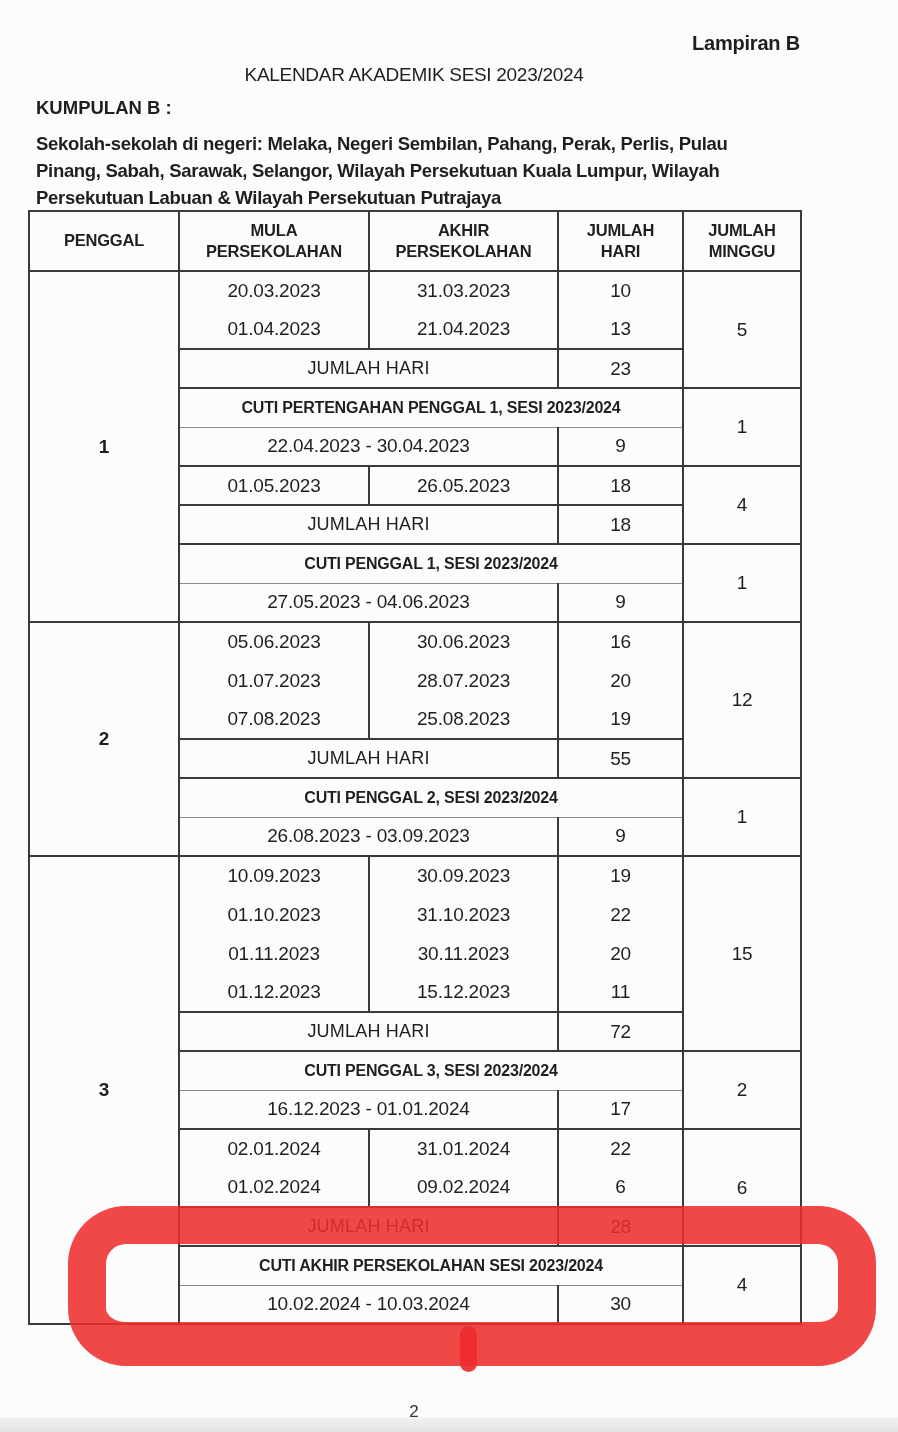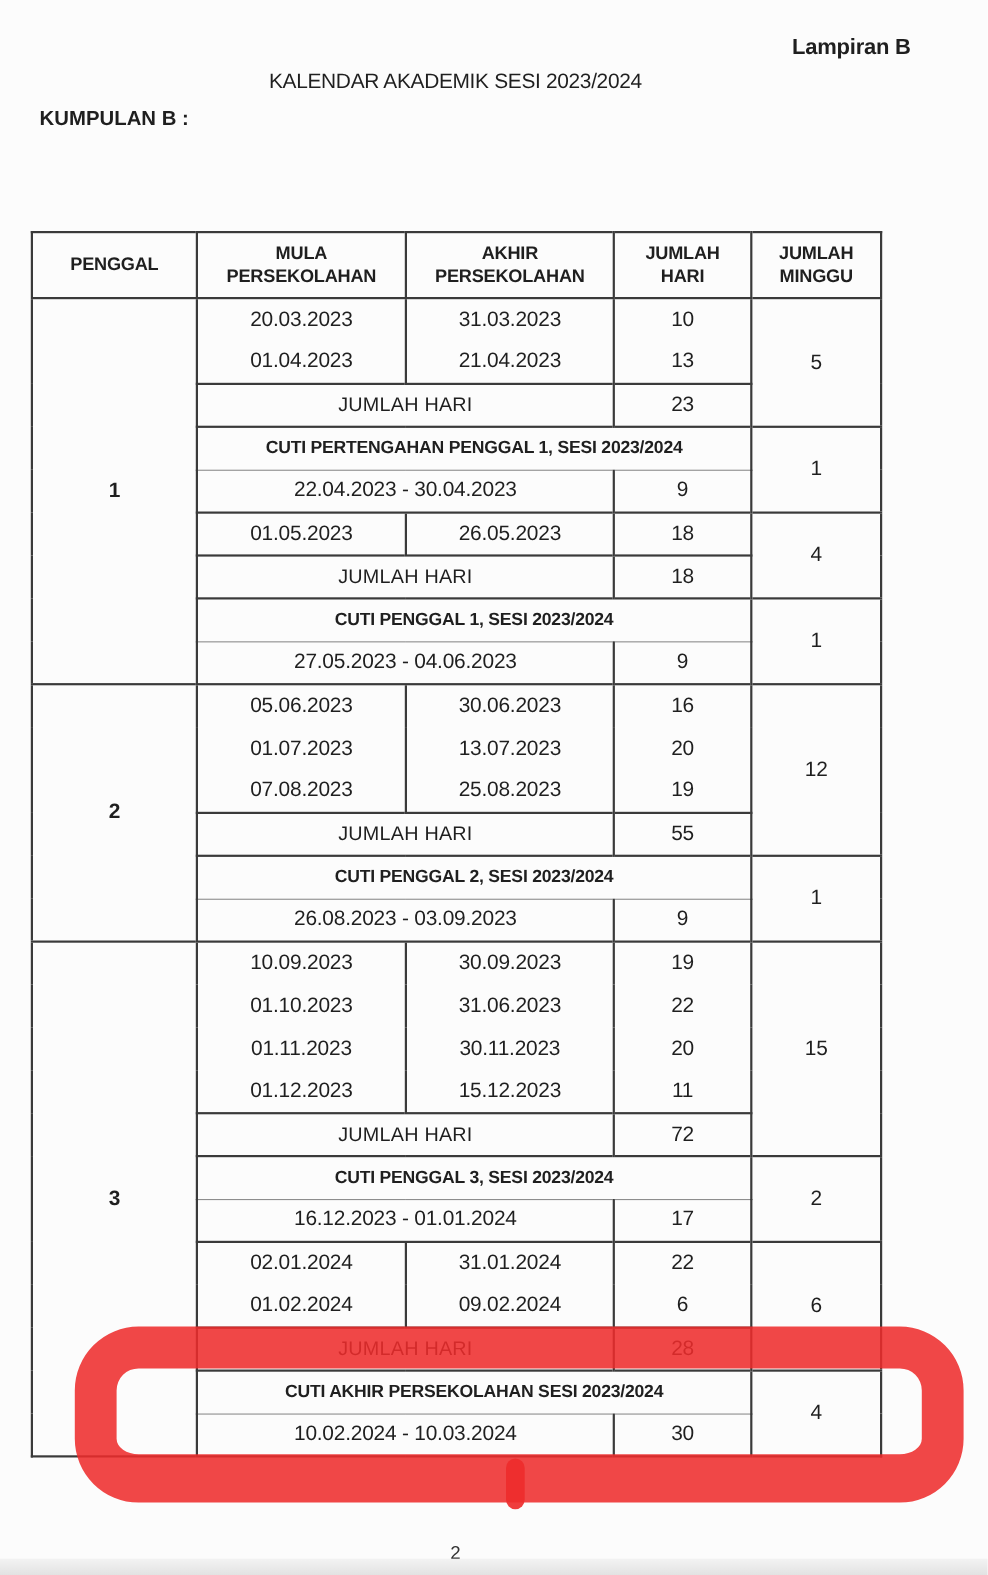--- a/index.html
+++ b/index.html
@@ -7,21 +7,21 @@
     --hl:rgba(238,44,44,0.87);
     --hl-solid:#ee2c2c;
   }
   html,body{margin:0;padding:0;background:#ffffff;}
   .page{
     position:relative;width:898px;height:1432px;background:#fcfcfc;
     font-family:"Liberation Sans","DejaVu Sans",sans-serif;color:#1f1f1f;
     overflow:hidden;
   }
   .lampiran{position:absolute;top:32px;left:0;width:800px;text-align:right;
-    font-weight:700;font-size:20px;letter-spacing:-0.2px;padding-left:28px;}
+    font-weight:700;font-size:20px;letter-spacing:-0.2px;}
   .title{position:absolute;top:64px;left:28px;width:772px;text-align:center;
     font-weight:400;font-size:19px;letter-spacing:-0.3px;}
   .kumpulan{position:absolute;top:97px;left:36px;font-weight:700;font-size:18.5px;}
   .desc{position:absolute;top:130px;left:36px;width:840px;font-weight:700;
     font-size:18.5px;line-height:27px;letter-spacing:-0.3px;}
 
   table.cal{
     position:absolute;left:28px;top:210px;width:772px;
     border-collapse:collapse;table-layout:fixed;
     border:2.6px solid var(--line);z-index:1;background:transparent;
@@ -65,20 +65,25 @@
 </style>
 </head>
 <body>
 
 <div class="page">
 
   <div class="lampiran">Lampiran B</div>
   <div class="title">KALENDAR AKADEMIK SESI 2023/2024</div>
   <div class="kumpulan">KUMPULAN B :</div>
 
+  <div class="desc">
+    <div>Sekolah-sekolah di negeri: Melaka, Negeri Sembilan, Pahang, Perak, Perlis, Pulau</div>
+    <div>Pinang, Sabah, Sarawak, Selangor, Wilayah Persekutuan Kuala Lumpur, Wilayah</div>
+    <div>Persekutuan Labuan &amp; Wilayah Persekutuan Putrajaya</div>
+  </div>
 
   <table class="cal">
     <colgroup>
       <col style="width:150px">
         <col style="width:190px">
         <col style="width:189px">
       <col style="width:125px">
         <col style="width:118px">
     </colgroup>
     <thead>
@@ -139,21 +144,21 @@
         </tr>
         <tr>
           <td class="c-penggal bt" rowspan="6">2</td>
           <td class="c-date bt">05.06.2023</td>
           <td class="c-date2 bt">30.06.2023</td>
           <td class="c-hari bt">16</td>
           <td class="c-minggu bt" rowspan="4">12</td>
         </tr>
         <tr>
           <td class="c-date">01.07.2023</td>
-          <td class="c-date2">13.07.2023</td>
+          <td class="c-date2">28.07.2023</td>
           <td class="c-hari">20</td>
         </tr>
         <tr>
           <td class="c-date">07.08.2023</td>
           <td class="c-date2">25.08.2023</td>
           <td class="c-hari">19</td>
         </tr>
         <tr>
           <td class="c-sum bt" colspan="2">JUMLAH HARI</td>
           <td class="c-hari bt">55</td>
@@ -168,21 +173,21 @@
         </tr>
         <tr>
           <td class="c-penggal bt" rowspan="12">3</td>
           <td class="c-date bt">10.09.2023</td>
           <td class="c-date2 bt">30.09.2023</td>
           <td class="c-hari bt">19</td>
           <td class="c-minggu bt" rowspan="5">15</td>
         </tr>
         <tr>
           <td class="c-date">01.10.2023</td>
-          <td class="c-date2">31.06.2023</td>
+          <td class="c-date2">31.10.2023</td>
           <td class="c-hari">22</td>
         </tr>
         <tr>
           <td class="c-date">01.11.2023</td>
           <td class="c-date2">30.11.2023</td>
           <td class="c-hari">20</td>
         </tr>
         <tr>
           <td class="c-date">01.12.2023</td>
           <td class="c-date2">15.12.2023</td>

